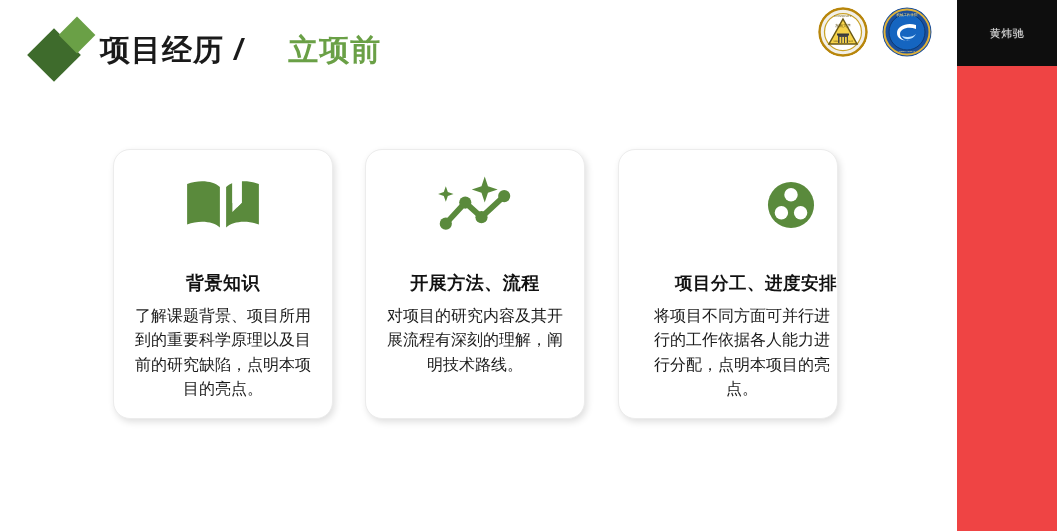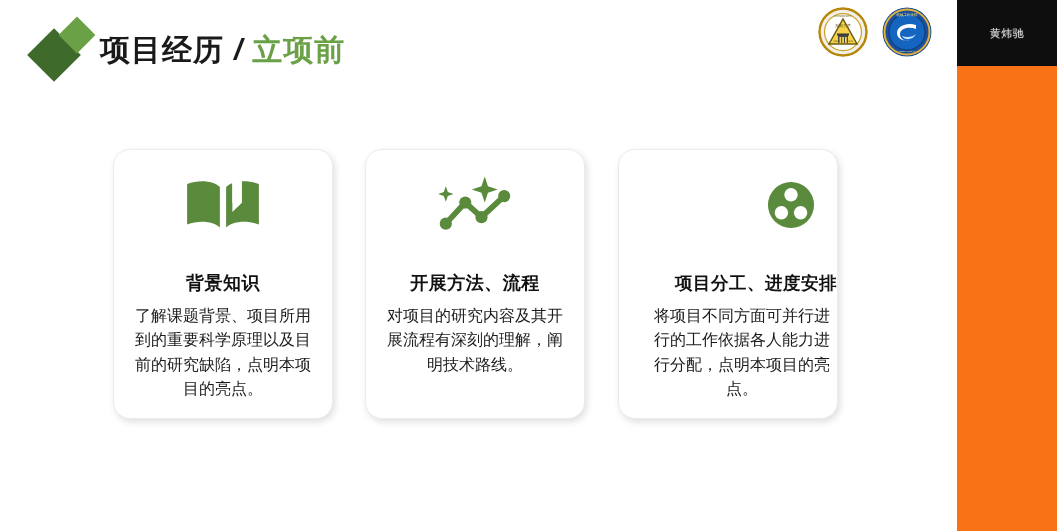--- a/index.html
+++ b/index.html
@@ -80,20 +80,21 @@
     font-weight: bold;
     font-style: italic;
     color: #1a1a1a;
     margin: 0 10px;
   }
   .t-sub {
     font-size: 30px;
     font-weight: bold;
     color: #6aa046;
     letter-spacing: 1px;
+    margin-left: 36px;
   }
 
   
   #logos {
     position: absolute;
     left: 815px;
     top: 7px;
     width: 122px;
     height: 52px;
   }
@@ -108,21 +109,21 @@
   #logo-seu { left: 3px; }
   #logo-school { left: 67px; }
 
   
   #cam-panel {
     position: absolute;
     left: 957px;
     top: 0;
     width: 100px;
     height: 531px;
-    background: #f97316;
+    background: #ef4444;
   }
   #cam-box {
     position: absolute;
     left: 0; top: 0;
     width: 100px;
     height: 66px;
     background: #0e0e0e;
     display: flex;
     align-items: center;
     justify-content: center;

